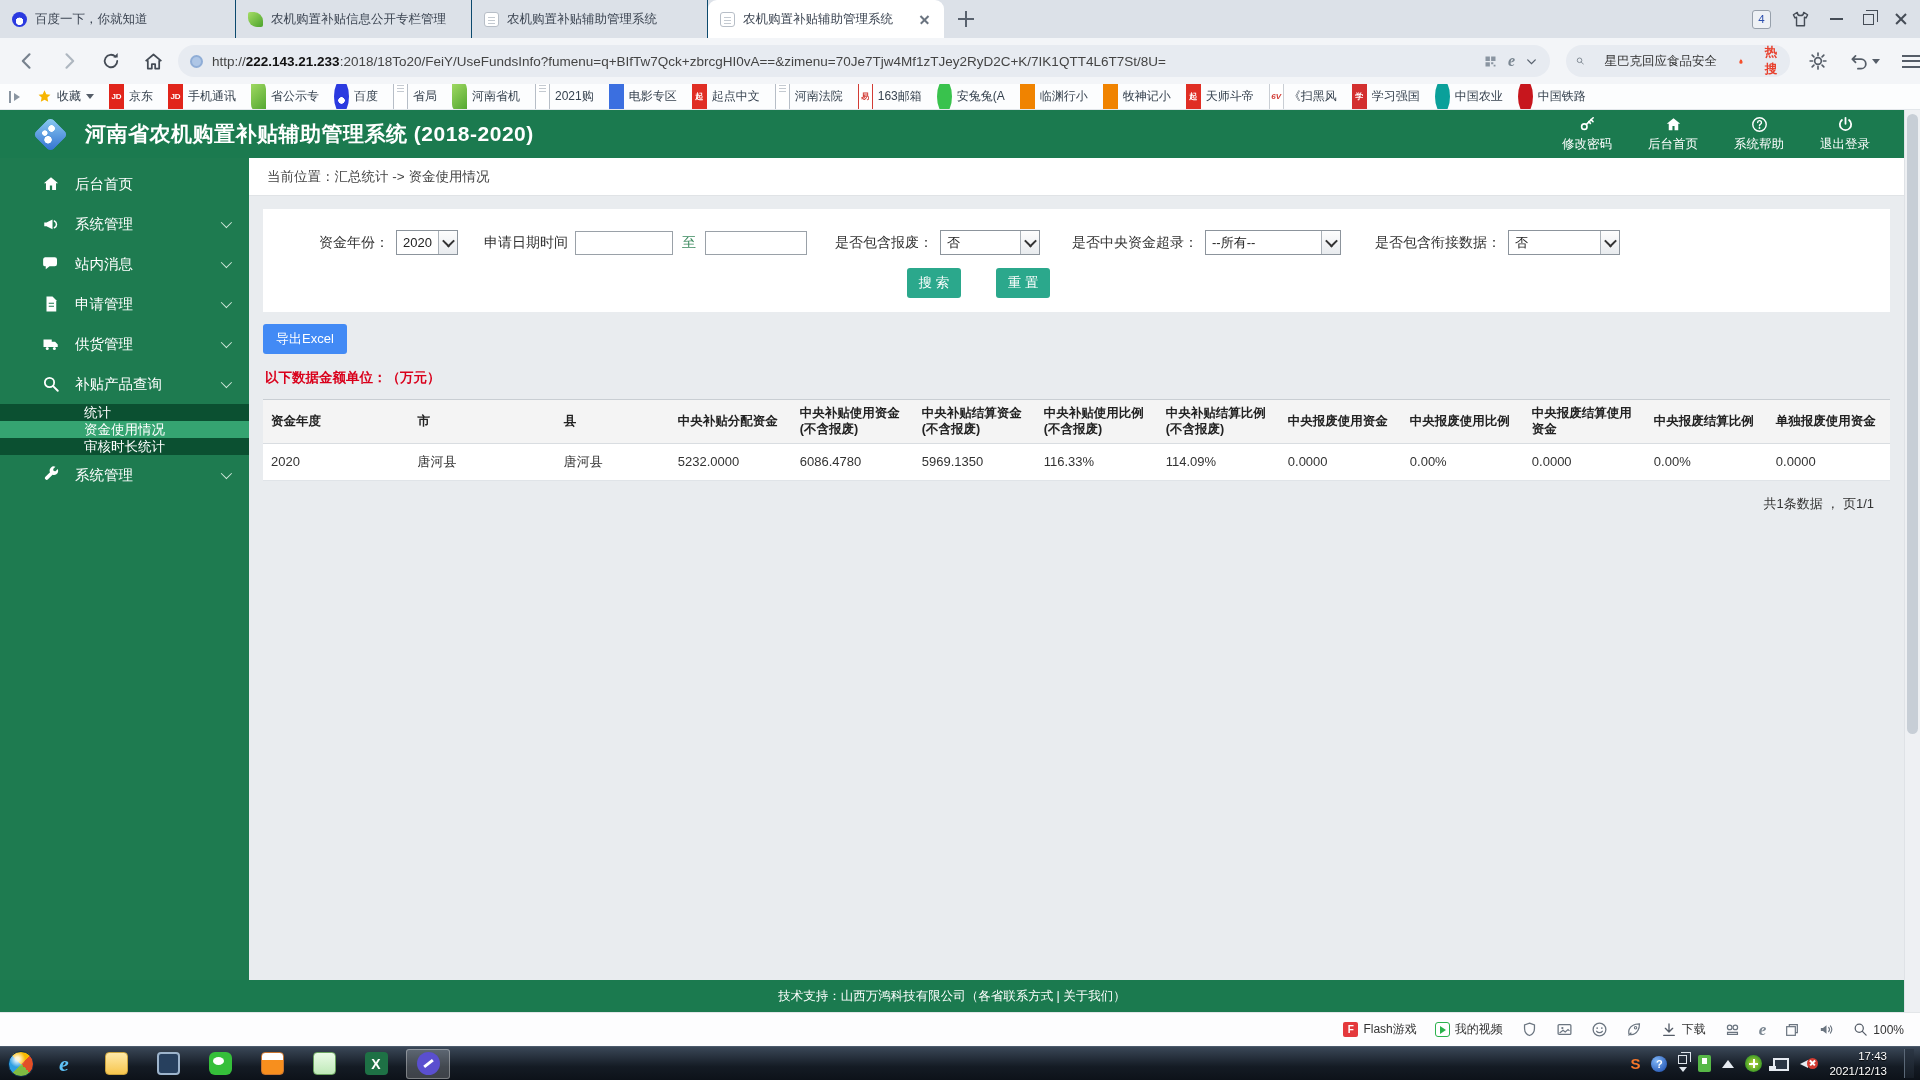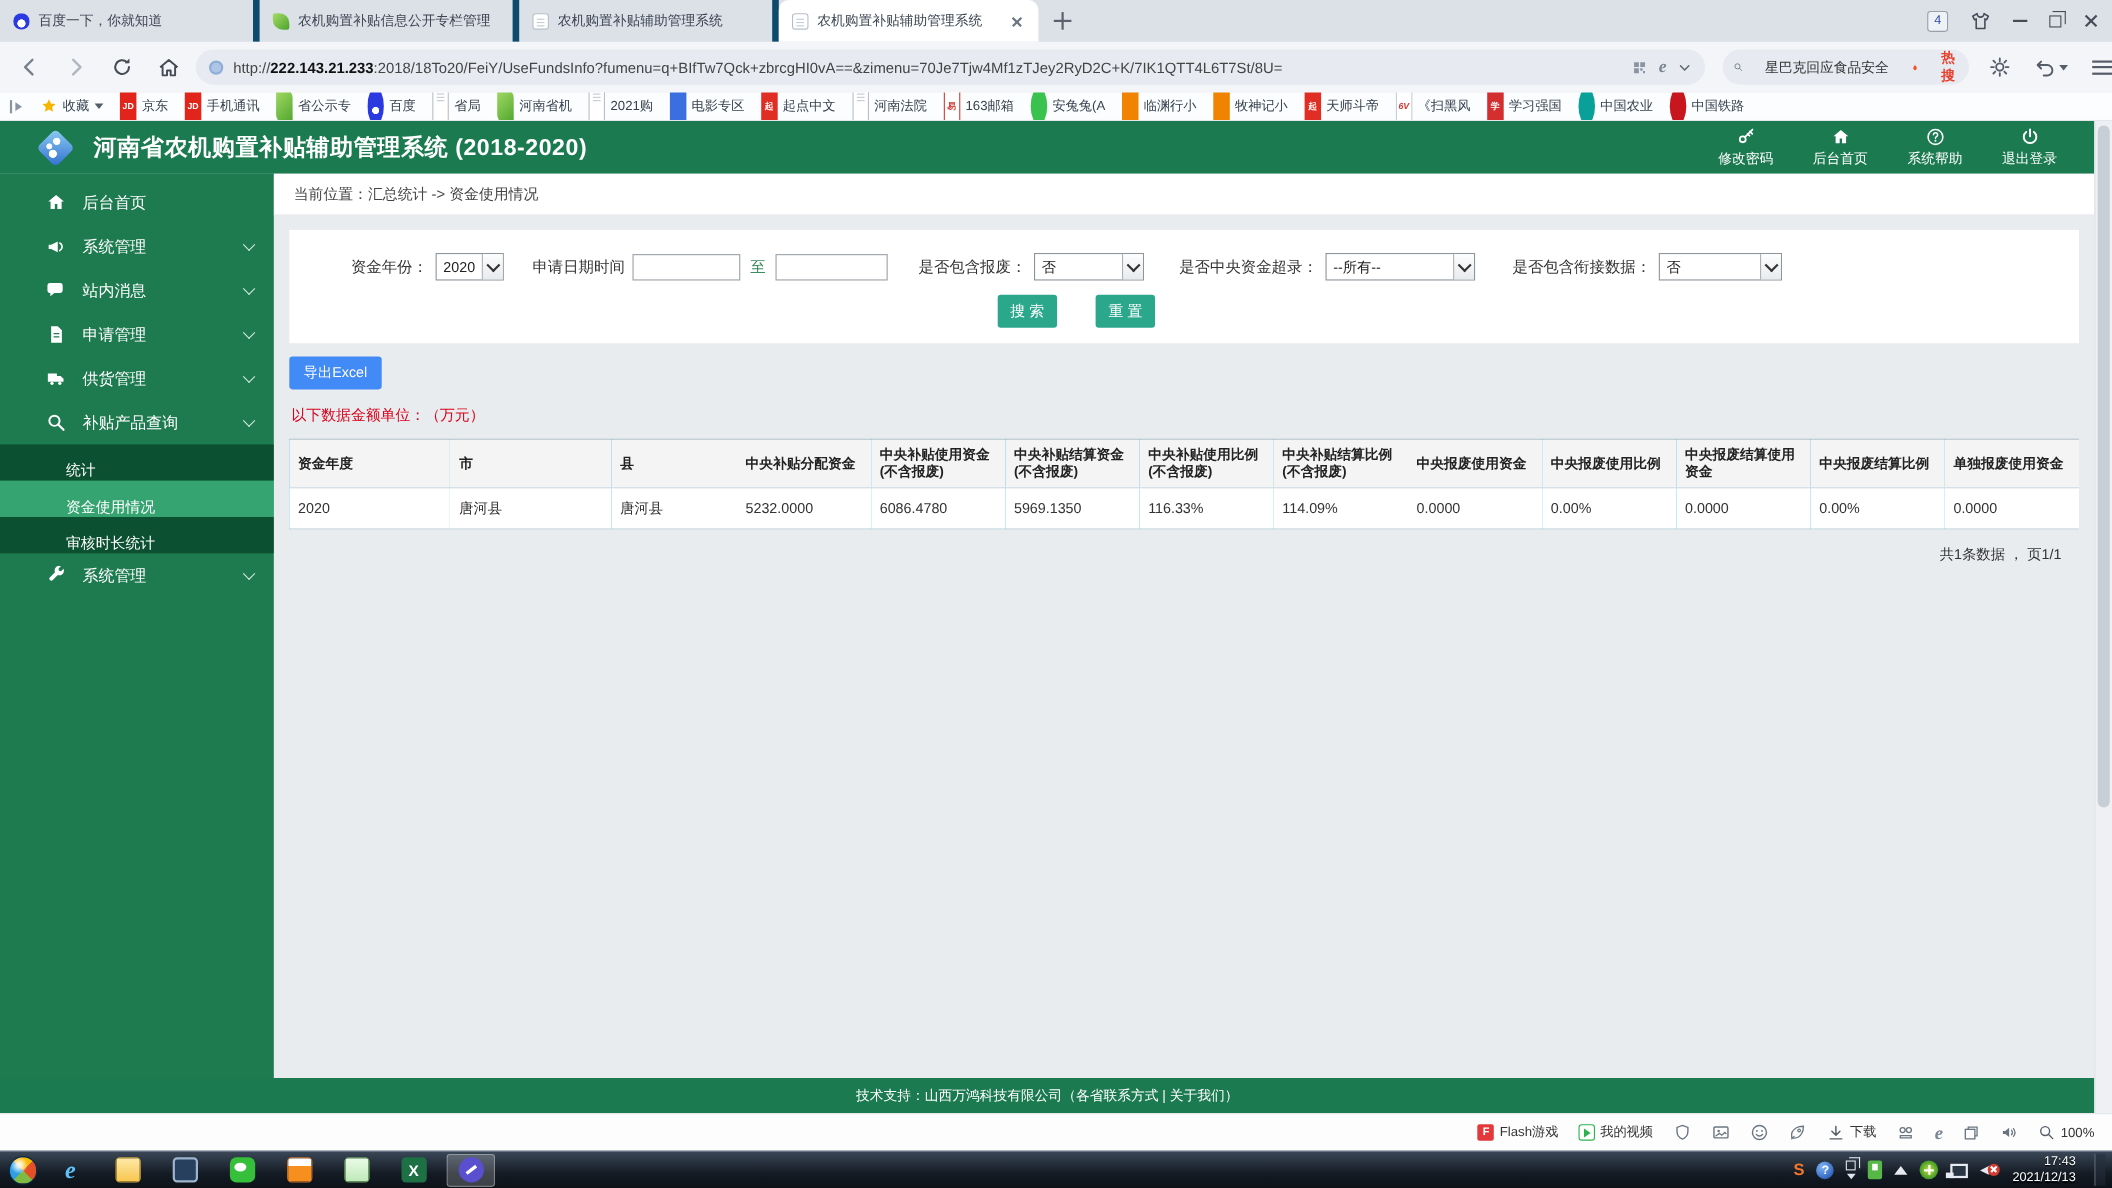--- a/index.html
+++ b/index.html
@@ -3,21 +3,21 @@
 <meta charset="utf-8">
 <style>
   * { box-sizing: border-box; margin: 0; padding: 0; }
   html,body { width:1920px; height:1080px; overflow:hidden;
     font-family:"Liberation Sans","DejaVu Sans",sans-serif; background:#dce1e8; }
   .abs { position:absolute; }
   svg { display:block; }
 
   
   .tabbar { left:0; top:0; width:1920px; height:38px; background:#dce1e8; display:flex; align-items:stretch; }
-  .tab { width:236px; display:flex; align-items:center; padding:0 12px; font-size:12.5px; color:#3c4552; border-right:6px solid #0c4a6e; cursor:default; }
+  .tab { width:236px; display:flex; align-items:center; padding:0 12px; font-size:12.5px; color:#3c4552; border-right:1px solid #0c4a6e; cursor:default; }
   .tab.active { background:#fff; border-right:none; border-radius:9px 9px 0 0; }
   .tab-title { white-space:nowrap; overflow:hidden; flex:1; }
   .fav { width:15px; height:15px; border-radius:3px; margin-right:8px; flex:none; }
   .fav[data-icon="baidu"] { background:#2b3ae0; border-radius:50%;
     background-image:radial-gradient(circle at 50% 62%, #fff 3.5px, transparent 4px); }
   .fav[data-icon="leaf"] { background:linear-gradient(135deg,#a6dd66,#4ca32c); border-radius:2px 9px 2px 9px; }
   .fav[data-icon="page"] { background:#fff; border:1px solid #b7bec7; position:relative; }
   .fav[data-icon="page"]::after { content:""; position:absolute; left:3px; right:3px; top:4px; height:1px;
     background:#c4cad1; box-shadow:0 3px 0 #c4cad1, 0 6px 0 #c4cad1; }
   .xclose { width:15px; height:15px; position:relative; margin-left:6px; flex:none; }
@@ -89,41 +89,41 @@
       linear-gradient(135deg,#8ecdf2,#2f6fd0); }
   .apptitle { margin-left:22px; color:#fff; font-size:21px; font-weight:600; letter-spacing:.5px; }
   .hdr-actions { margin-left:auto; margin-right:34px; display:flex; gap:36px; }
   .hdr-act { display:flex; flex-direction:column; align-items:center; gap:3px; color:#fff; font-size:12.5px; cursor:default; }
 
   
   .sidebar { left:0; top:158px; width:249px; height:822px; background:#1e7b50; color:#fff; padding-top:6px; }
   .s-item { height:40px; display:flex; align-items:center; padding:0 20px 0 42px; font-size:14.5px; gap:15px; }
   .s-item .chev { margin-left:auto; width:8px; height:8px; border-right:1.8px solid #cfe8db; border-bottom:1.8px solid #cfe8db; transform:rotate(45deg) translateY(-2px); }
   .s-item.parent-open { background:#4aa47b; }
-  .s-sub { height:33px; display:flex; align-items:flex-end; padding-left:60px; font-size:13.5px; background:#0b5031; }
+  .s-sub { height:17px; display:flex; align-items:flex-start; padding-left:84px; font-size:13.5px; background:#0b5031; }
   .s-sub.selected { background:#35a471; }
 
   
   .content { left:249px; top:158px; width:1655px; height:822px; background:#e9ecef; }
   .crumbbar { height:38px; background:#fff; border-bottom:1px solid #e0e3e6; display:flex; align-items:center;
     padding:0 18px; font-size:13.5px; color:#444; }
   .panel { margin:13px 14px 0; background:#fff; padding:21px 0 14px; }
   .frow { display:flex; align-items:center; padding-left:56px; font-size:14px; color:#333; }
   .flabel { margin-right:7px; white-space:nowrap; }
   .w-select { height:25px; border:1px solid #8c949c; background:#fff; display:flex; align-items:center; font-size:13px; color:#222; }
   .w-select .val { padding:0 6px; flex:1; white-space:nowrap; overflow:hidden; }
   .w-select .dd { width:19px; align-self:stretch; border-left:1px solid #aab1b8; background:linear-gradient(#fdfdfd,#e8ebee);
     display:flex; align-items:center; justify-content:center; }
   .w-select .dd::after { content:""; width:7px; height:7px; border-right:2px solid #333; border-bottom:2px solid #333; transform:rotate(45deg) translate(-1px,-1px); }
   .dinput { width:98px; height:24px; border:1px solid #9aa1a8; background:#fff; }
   .zhi { margin:0 9px; color:#3d8b5f; }
   .btnrow { margin-top:13px; text-align:center; transform:translateX(-98px); }
   .gbtn { display:inline-block; background:#2ba88c; color:#fff; font-size:13.5px; padding:6px 12px; border-radius:3px; margin:0 15px; cursor:default; }
   .export { margin:12px 0 0 14px; display:inline-block; background:#428af5; color:#fff; font-size:13px; padding:6px 13px; border-radius:3px; cursor:default; }
-  .note { margin:15px 0 0 16px; color:#d9001b; font-size:13.5px; font-weight:normal; }
+  .note { margin:15px 0 0 16px; color:#d9001b; font-size:13.5px; font-weight:bold; }
   .tablewrap { margin:12px 14px 0; }
   table { width:100%; border-collapse:collapse; background:#0ea5e9; table-layout:fixed; }
   thead th { background:#f4f4f4; text-align:left; font-size:12.5px; color:#222; font-weight:bold;
     padding:5px 8px; border-top:1px solid #c9ced3; border-bottom:1px solid #d9dde1; line-height:1.3; vertical-align:middle; }
   tbody td { font-size:13px; color:#333; padding:9px 8px; border-bottom:1px solid #e0e4e8; background:#fff; }
   .summary { text-align:right; margin:14px 16px 0; font-size:13px; color:#333; }
 
   
   .sitefooter { left:0; top:980px; width:1904px; height:32px; background:#1b7a4f; color:#fff; font-size:12.5px;
     display:flex; align-items:center; justify-content:center; }

